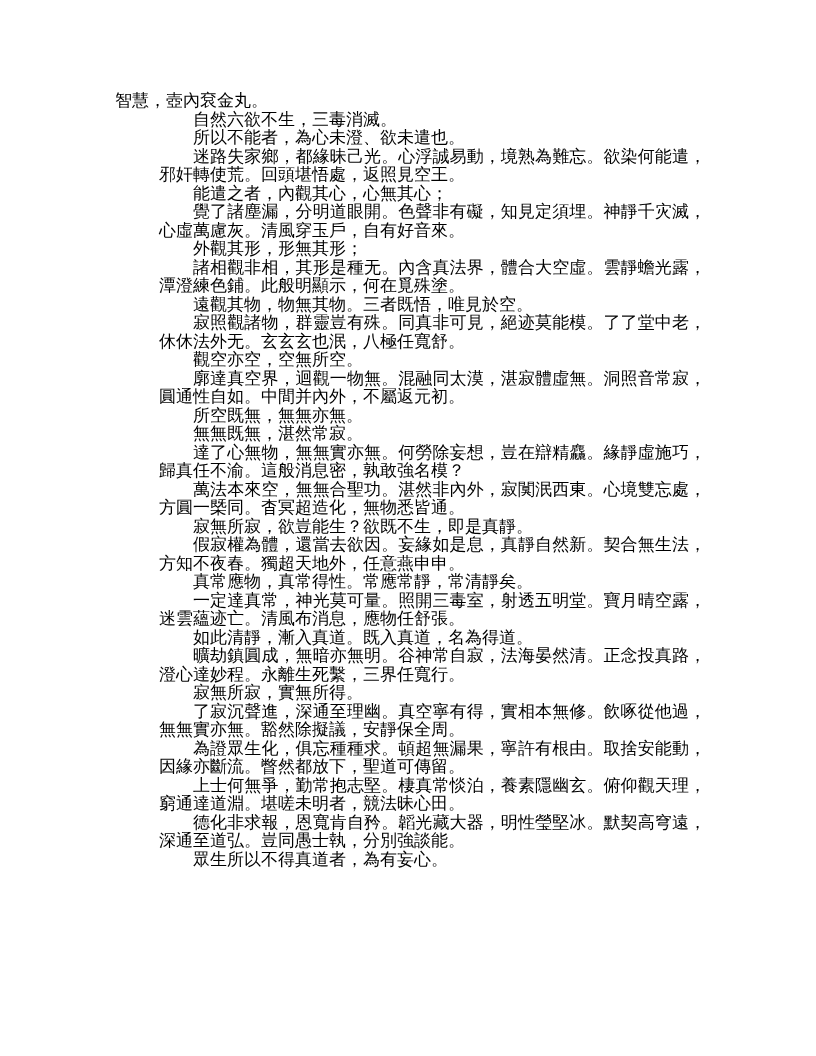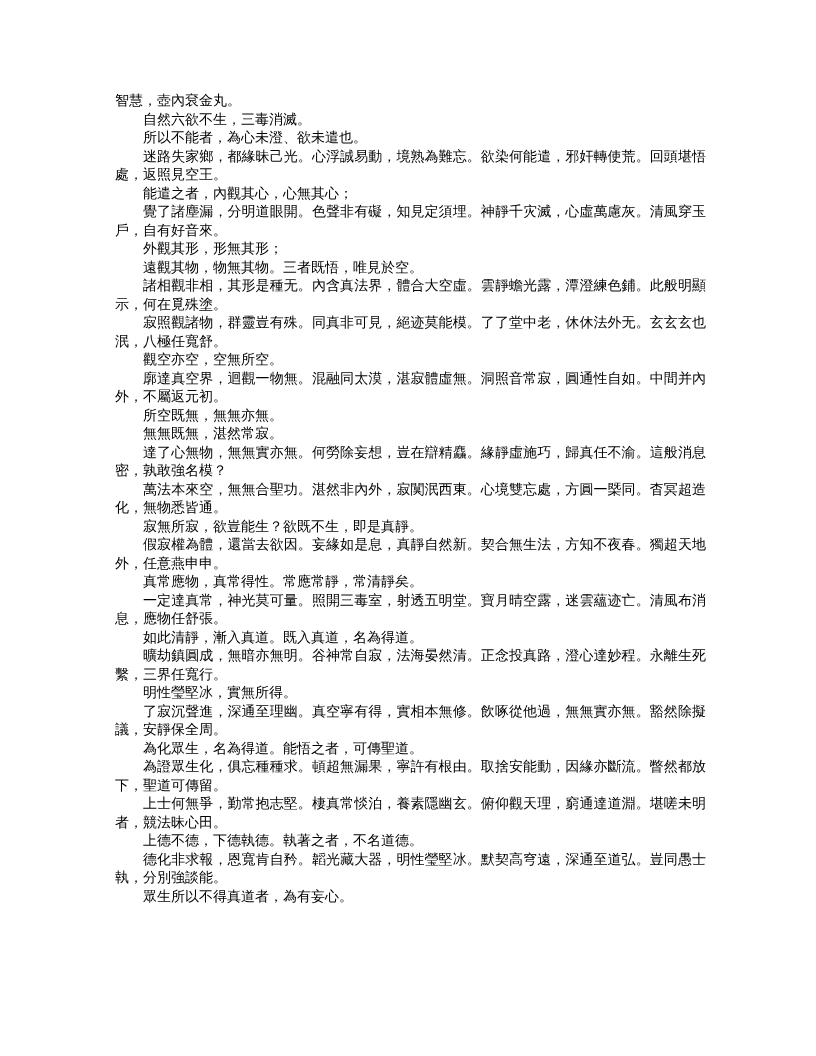--- a/index.html
+++ b/index.html
@@ -14,64 +14,63 @@
     height: 1056px;
     background: #ffffff;
     overflow: hidden;
   }
   .text-body {
     position: absolute;
     left: 115px;
     top: 92px;
     width: 591px;
     font-family: "Liberation Serif", "DejaVu Serif", serif;
-    font-size: 14px;
+    font-size: 17px;
     line-height: 18.5px;
     color: #000000;
     text-align: justify;
     text-justify: inter-ideograph;
     letter-spacing: 0;
   }
   .para {
     margin: 0;
     padding: 0;
   }
   .para.indent {
     text-indent: 2em;
+    margin-left: 44px;
   }
 </style>
 </head>
 <body>
 
 <div class="page">
   <div class="text-body">
       <p class="para">智慧，壺內袞金丸。</p>
       <p class="para indent">自然六欲不生，三毒消滅。</p>
       <p class="para indent">所以不能者，為心未澄、欲未遣也。</p>
       <p class="para indent">迷路失家鄉，都緣昧己光。心浮誠易動，境熟為難忘。欲染何能遣，邪奸轉使荒。回頭堪悟處，返照見空王。</p>
       <p class="para indent">能遣之者，內觀其心，心無其心；</p>
       <p class="para indent">覺了諸塵漏，分明道眼開。色聲非有礙，知見定須埋。神靜千灾滅，心虛萬慮灰。清風穿玉戶，自有好音來。</p>
       <p class="para indent">外觀其形，形無其形；</p>
+      <p class="para indent">諸相觀非相，其形是種无。內含真法界，體合大空虛。雲靜蟾光露，潭澄練色鋪。此般明顯示，何在覓殊塗。</p>
       <p class="para indent">遠觀其物，物無其物。三者既悟，唯見於空。</p>
-      <p class="para indent">諸相觀非相，其形是種无。內含真法界，體合大空虛。雲靜蟾光露，潭澄練色鋪。此般明顯示，何在覓殊塗。</p>
       <p class="para indent">寂照觀諸物，群靈豈有殊。同真非可見，絕迹莫能模。了了堂中老，休休法外无。玄玄玄也泯，八極任寬舒。</p>
       <p class="para indent">觀空亦空，空無所空。</p>
       <p class="para indent">廓達真空界，迴觀一物無。混融同太漠，湛寂體虛無。洞照音常寂，圓通性自如。中間并內外，不屬返元初。</p>
       <p class="para indent">所空既無，無無亦無。</p>
       <p class="para indent">無無既無，湛然常寂。</p>
       <p class="para indent">達了心無物，無無實亦無。何勞除妄想，豈在辯精麤。緣靜虛施巧，歸真任不渝。這般消息密，孰敢強名模？</p>
       <p class="para indent">萬法本來空，無無合聖功。湛然非內外，寂闃泯西東。心境雙忘處，方圓一槩同。杳冥超造化，無物悉皆通。</p>
       <p class="para indent">寂無所寂，欲豈能生？欲既不生，即是真靜。</p>
       <p class="para indent">假寂權為體，還當去欲因。妄緣如是息，真靜自然新。契合無生法，方知不夜春。獨超天地外，任意燕申申。</p>
       <p class="para indent">真常應物，真常得性。常應常靜，常清靜矣。</p>
       <p class="para indent">一定達真常，神光莫可量。照開三毒室，射透五明堂。寶月晴空露，迷雲蘊迹亡。清風布消息，應物任舒張。</p>
       <p class="para indent">如此清靜，漸入真道。既入真道，名為得道。</p>
       <p class="para indent">曠劫鎮圓成，無暗亦無明。谷神常自寂，法海晏然清。正念投真路，澄心達妙程。永離生死繫，三界任寬行。</p>
-      <p class="para indent">明性瑩堅冰，實無所得。</p>
+      <p class="para indent">寂無所寂，實無所得。</p>
       <p class="para indent">了寂沉聲進，深通至理幽。真空寧有得，實相本無修。飲啄從他過，無無實亦無。豁然除擬議，安靜保全周。</p>
-      <p class="para indent">為化眾生，名為得道。能悟之者，可傳聖道。</p>
       <p class="para indent">為證眾生化，俱忘種種求。頓超無漏果，寧許有根由。取捨安能動，因緣亦斷流。瞥然都放下，聖道可傳留。</p>
       <p class="para indent">上士何無爭，勤常抱志堅。棲真常惔泊，養素隱幽玄。俯仰觀天理，窮通達道淵。堪嗟未明者，競法昧心田。</p>
-      <p class="para indent">上德不德，下德執德。執著之者，不名道德。</p>
       <p class="para indent">德化非求報，恩寬肯自矜。韜光藏大器，明性瑩堅冰。默契高穹遠，深通至道弘。豈同愚士執，分別強談能。</p>
       <p class="para indent">眾生所以不得真道者，為有妄心。</p>
     </div>
 </div>
 
 </body></html>

